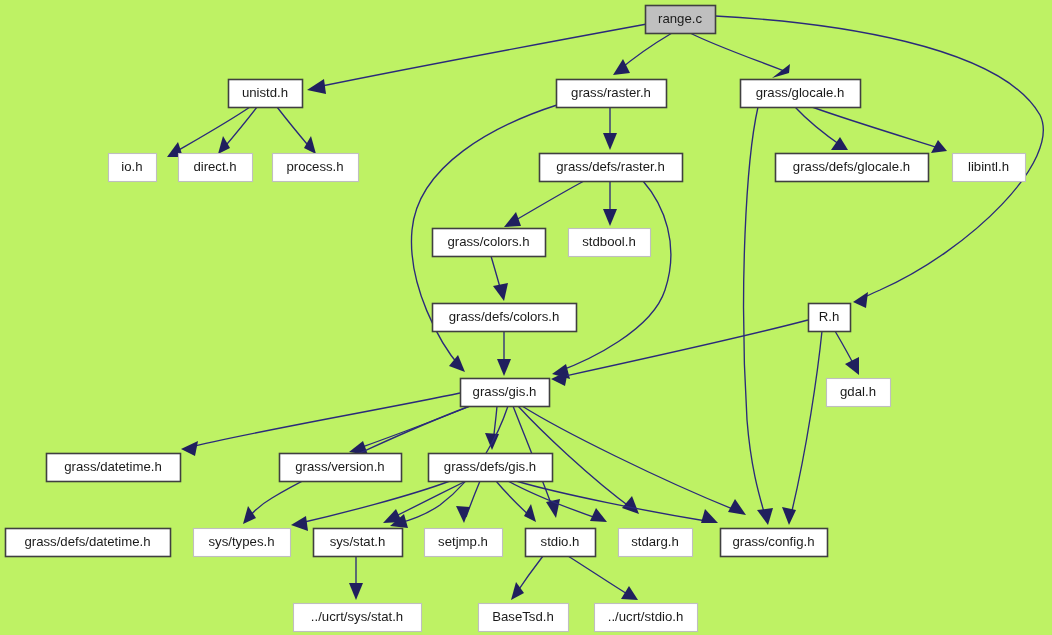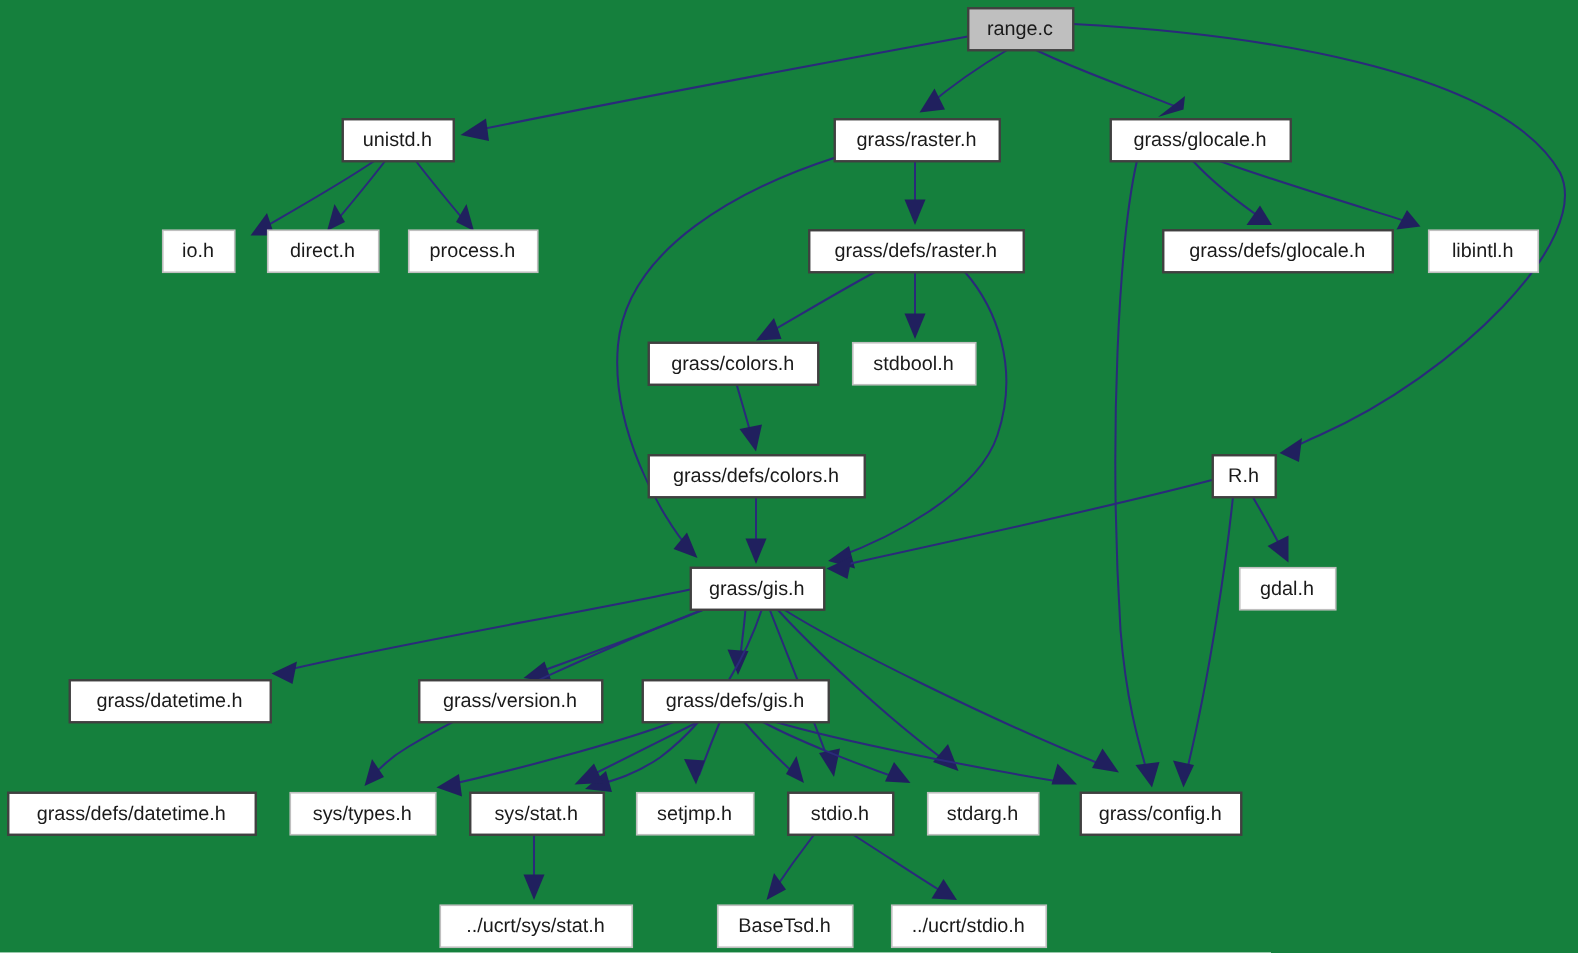--- a/index.html
+++ b/index.html
@@ -53,21 +53,21 @@
   }
   .arrowhead {
     fill: #20205e;
     stroke: none;
   }
   .node-group { cursor: pointer; }
 </style>
 </head>
 <body>
 
-<div id="graph-root" style="background: #15803d;">
+<div id="graph-root" style="background: #bef264;">
   <svg id="graph-svg" viewBox="0 0 1052 635" xmlns="http://www.w3.org/2000/svg">
     <g id="edges-layer">
         <path d="M 647,24 C 560,40 400,70 312,88" class="edge"></path>
         <polygon points="307,90 324,79 326,94" class="arrowhead"></polygon>
         <path d="M 672,33 C 650,46 631,60 618,71" class="edge"></path>
         <polygon points="613,75 623,59 630,73" class="arrowhead"></polygon>
         <path d="M 690,33 C 716,46 756,60 784,71" class="edge"></path>
         <polygon points="789,73 772,78 790,64" class="arrowhead"></polygon>
         <path d="M 715,16 C 830,22 1000,45 1040,115 C 1062,160 970,250 880,290 C 868,295 866,297 858,300" class="edge"></path>
         <polygon points="853,302 868,292 866,308" class="arrowhead"></polygon>

